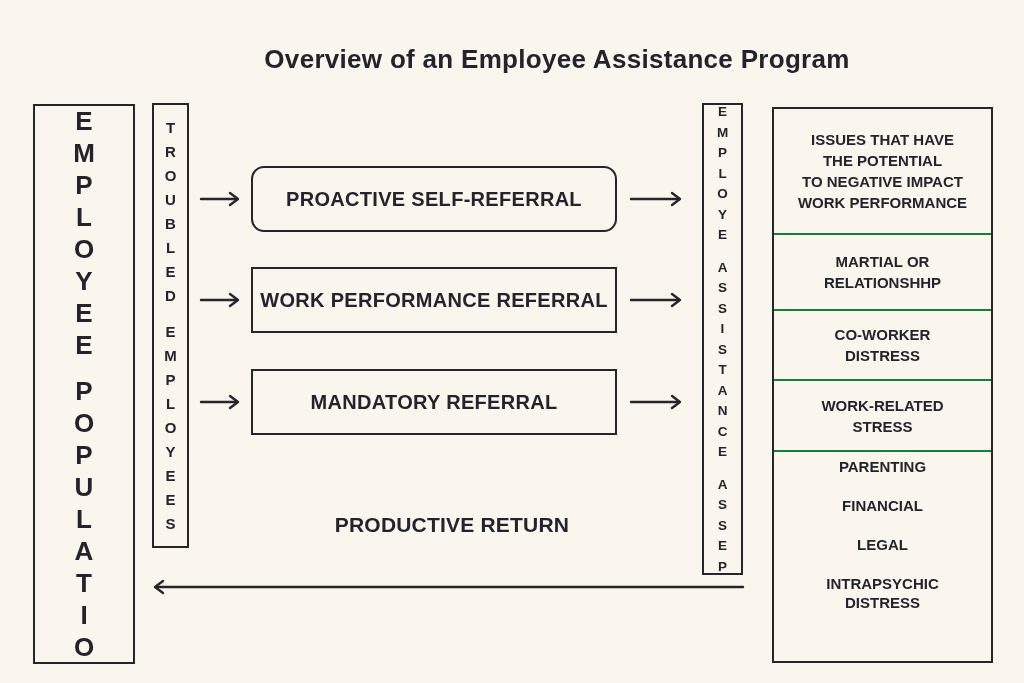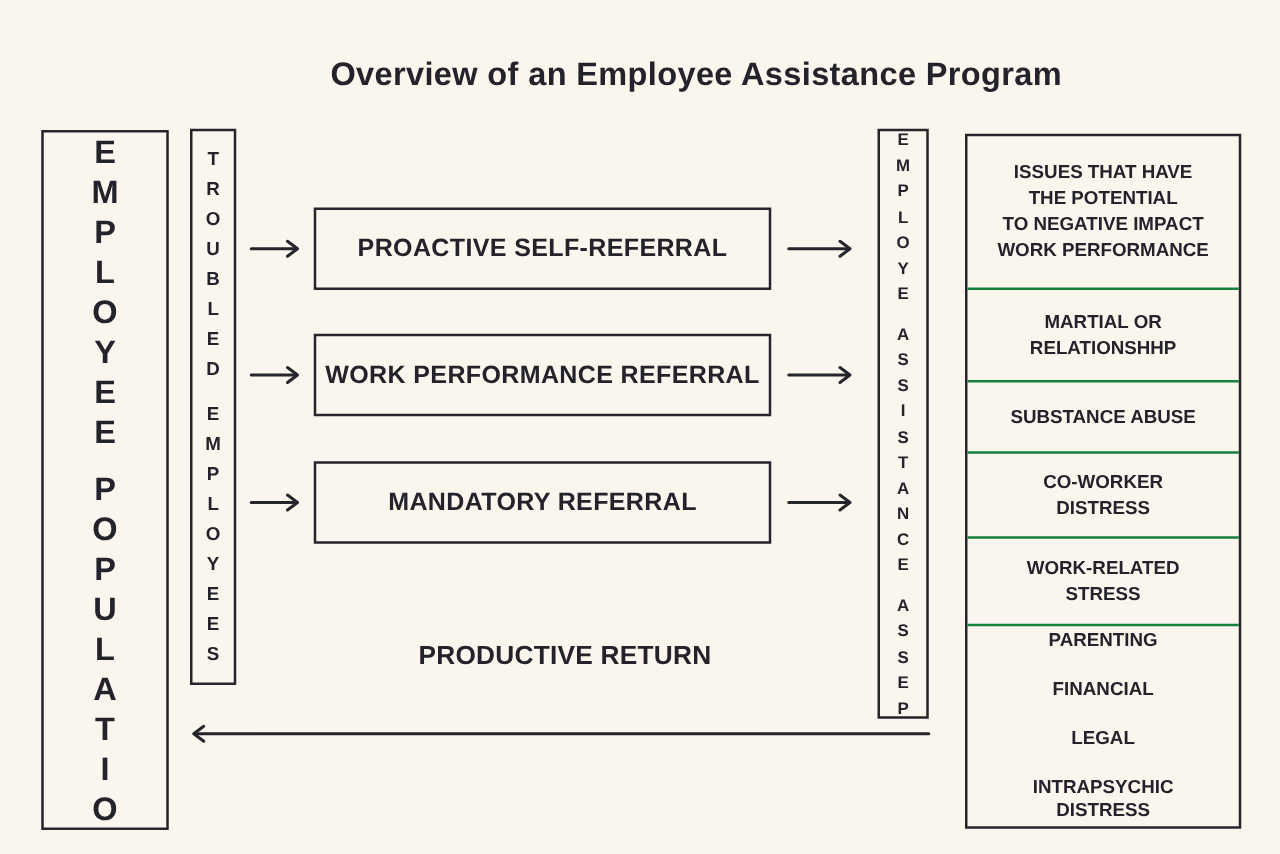--- a/index.html
+++ b/index.html
@@ -41,21 +41,21 @@
   #eap-box .vletter { font-size: 13.5px; }
   #eap-box .vspace { height: 5px; }
 
   
   .referral {
     left: 251px; width: 366px; height: 66px;
     display: flex; align-items: center; justify-content: center;
     font-size: 20px; font-weight: bold; letter-spacing: 0.3px;
     text-align: center;
   }
-  #referral-0 { top: 166px; }
+  #referral-0 { top: 166px; border-radius: 13px; }
   #referral-1 { top: 267px; }
   #referral-2 { top: 369px; }
 
   
   .arrow-svg { overflow: visible; }
   .arrow-svg line, .arrow-svg path {
     stroke: #26252C; stroke-width: 2.4; fill: none;
     stroke-linecap: round; stroke-linejoin: round;
   }
 
@@ -191,21 +191,20 @@
     <span class="vletter">P</span>
   </div>
 
 <div class="abs outline" id="right-column">
   <div class="rc-box" id="rc-0">ISSUES THAT HAVE
 THE POTENTIAL
 TO NEGATIVE IMPACT
 WORK PERFORMANCE</div>
   <div class="rc-box" id="rc-1">MARTIAL OR
 RELATIONSHHP</div>
-  <div class="rc-box" id="rc-2">SUBSTANCE ABUSE</div>
   <div class="rc-box" id="rc-3">CO-WORKER
 DISTRESS</div>
   <div class="rc-box" id="rc-4">WORK-RELATED
 STRESS</div>
   <div class="rc-box" id="rc-5">PARENTING
 
 FINANCIAL
 
 LEGAL
 

